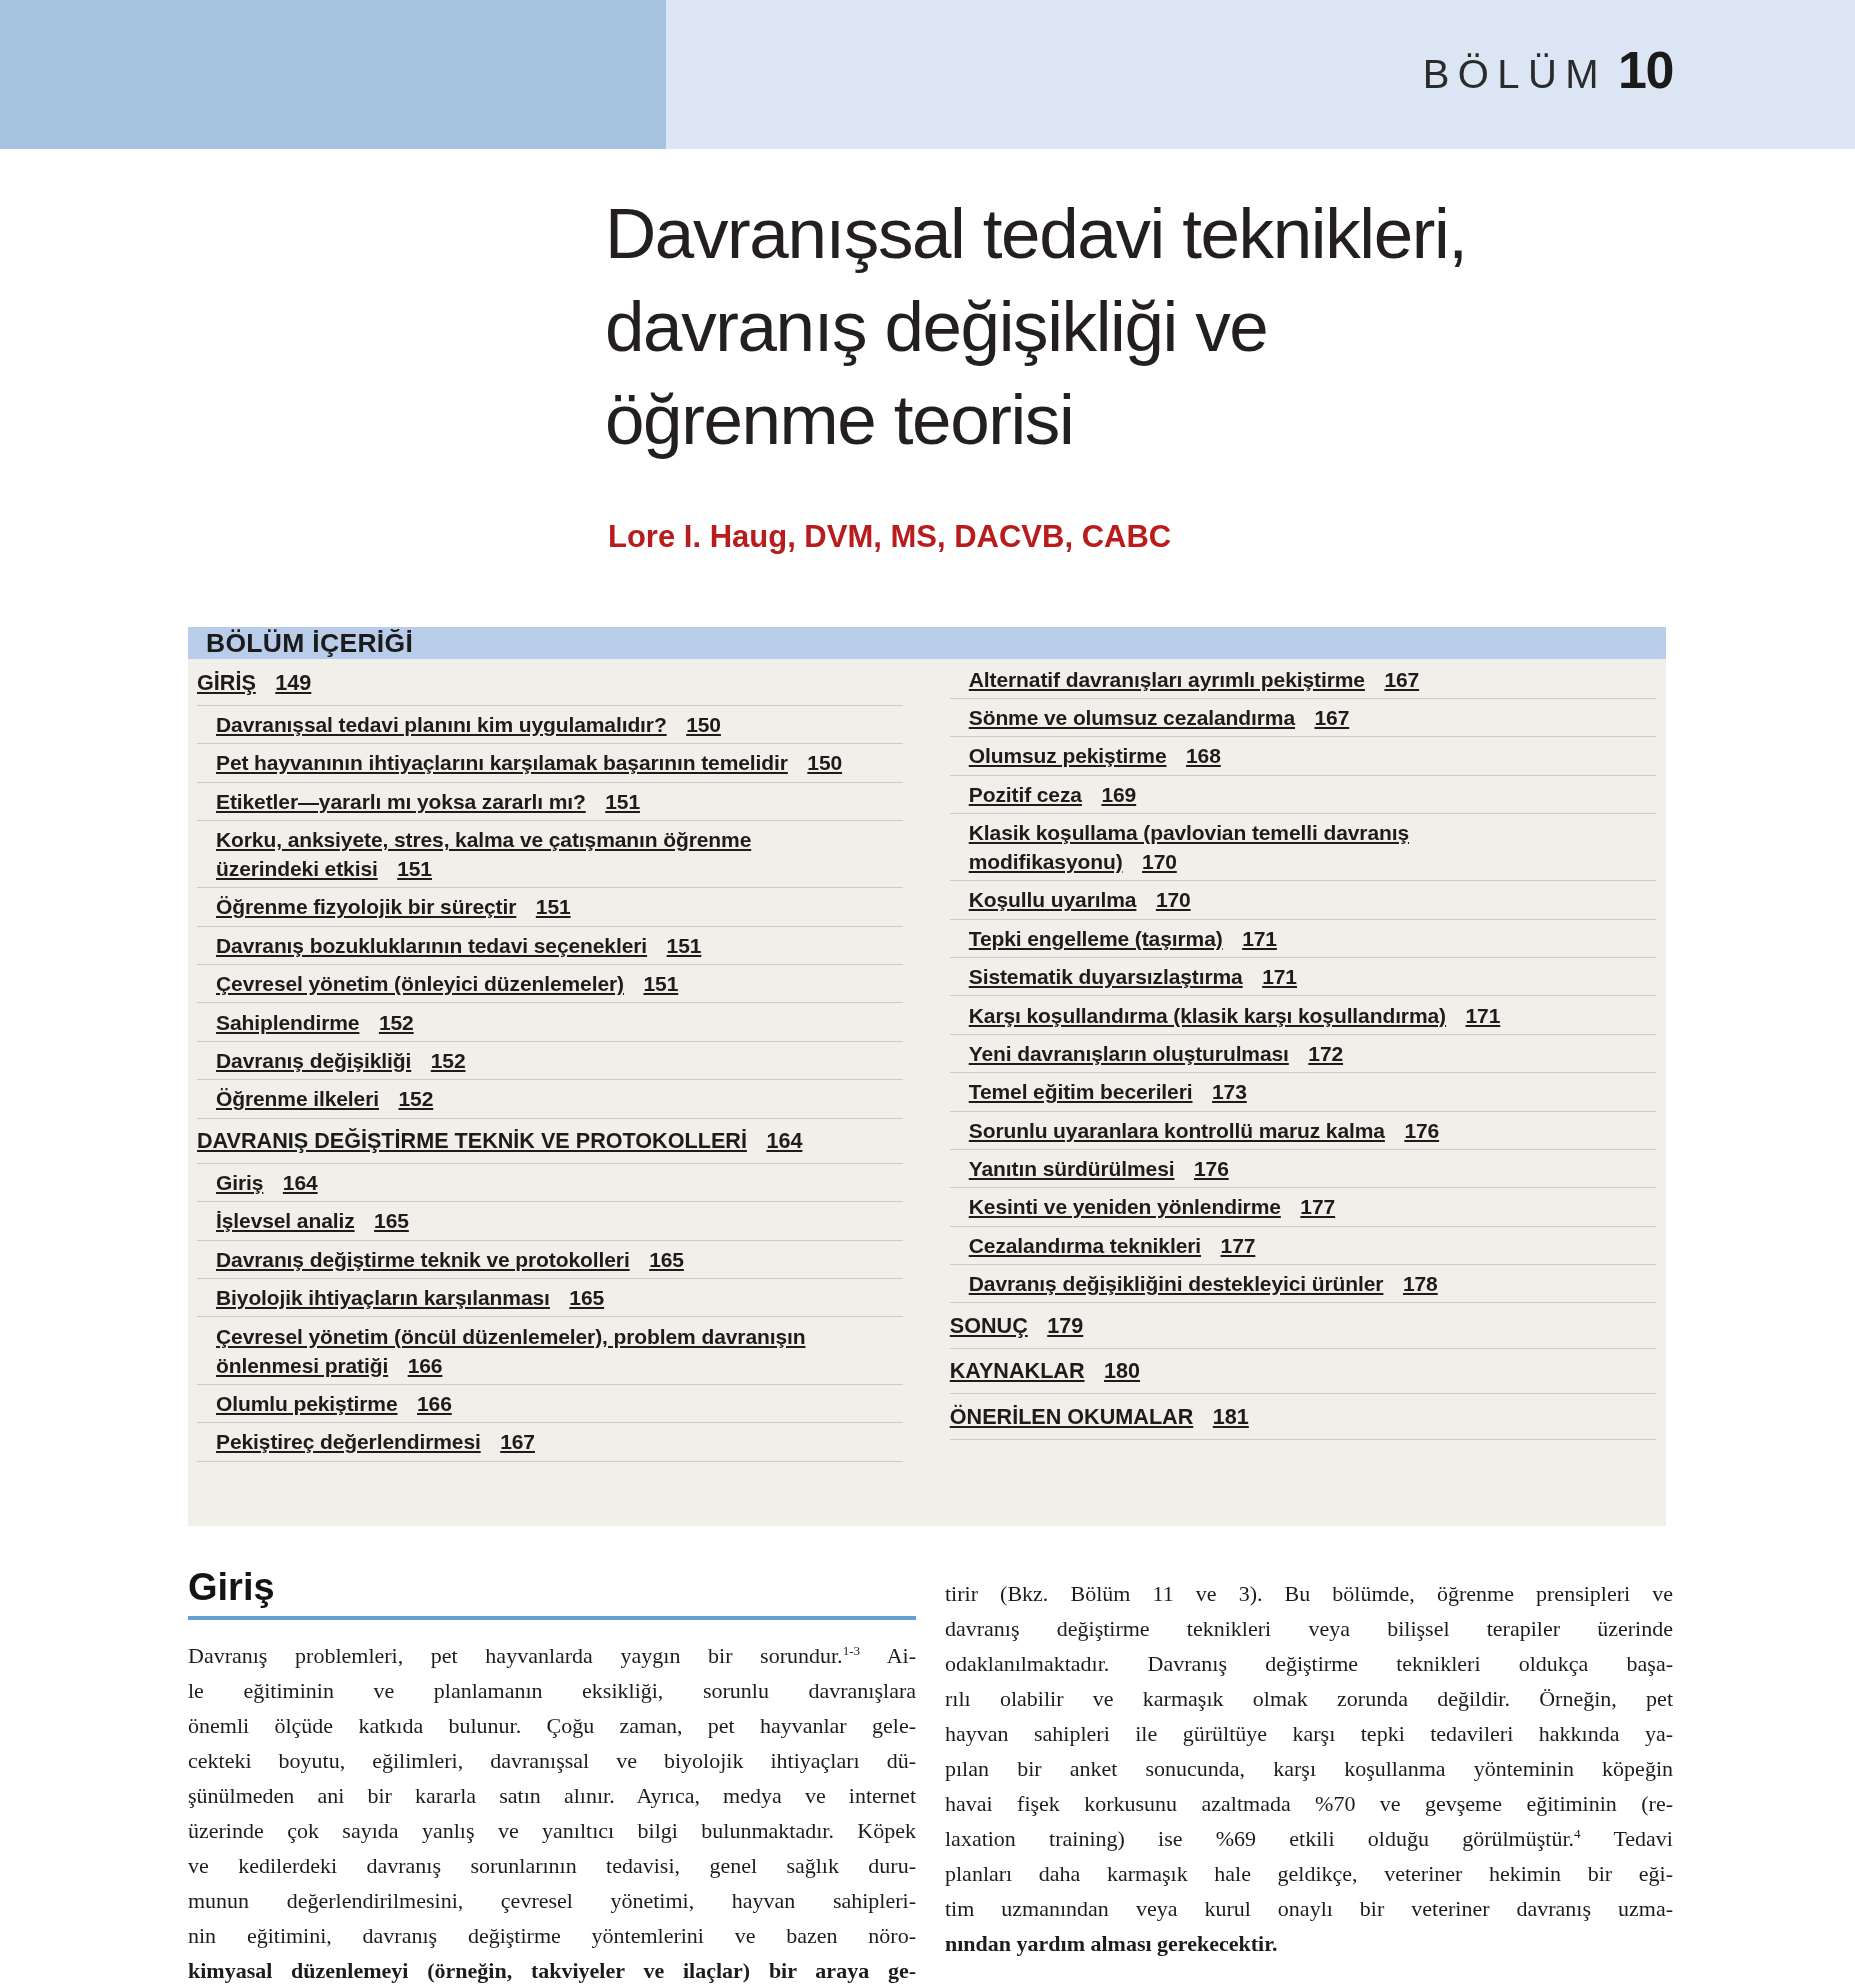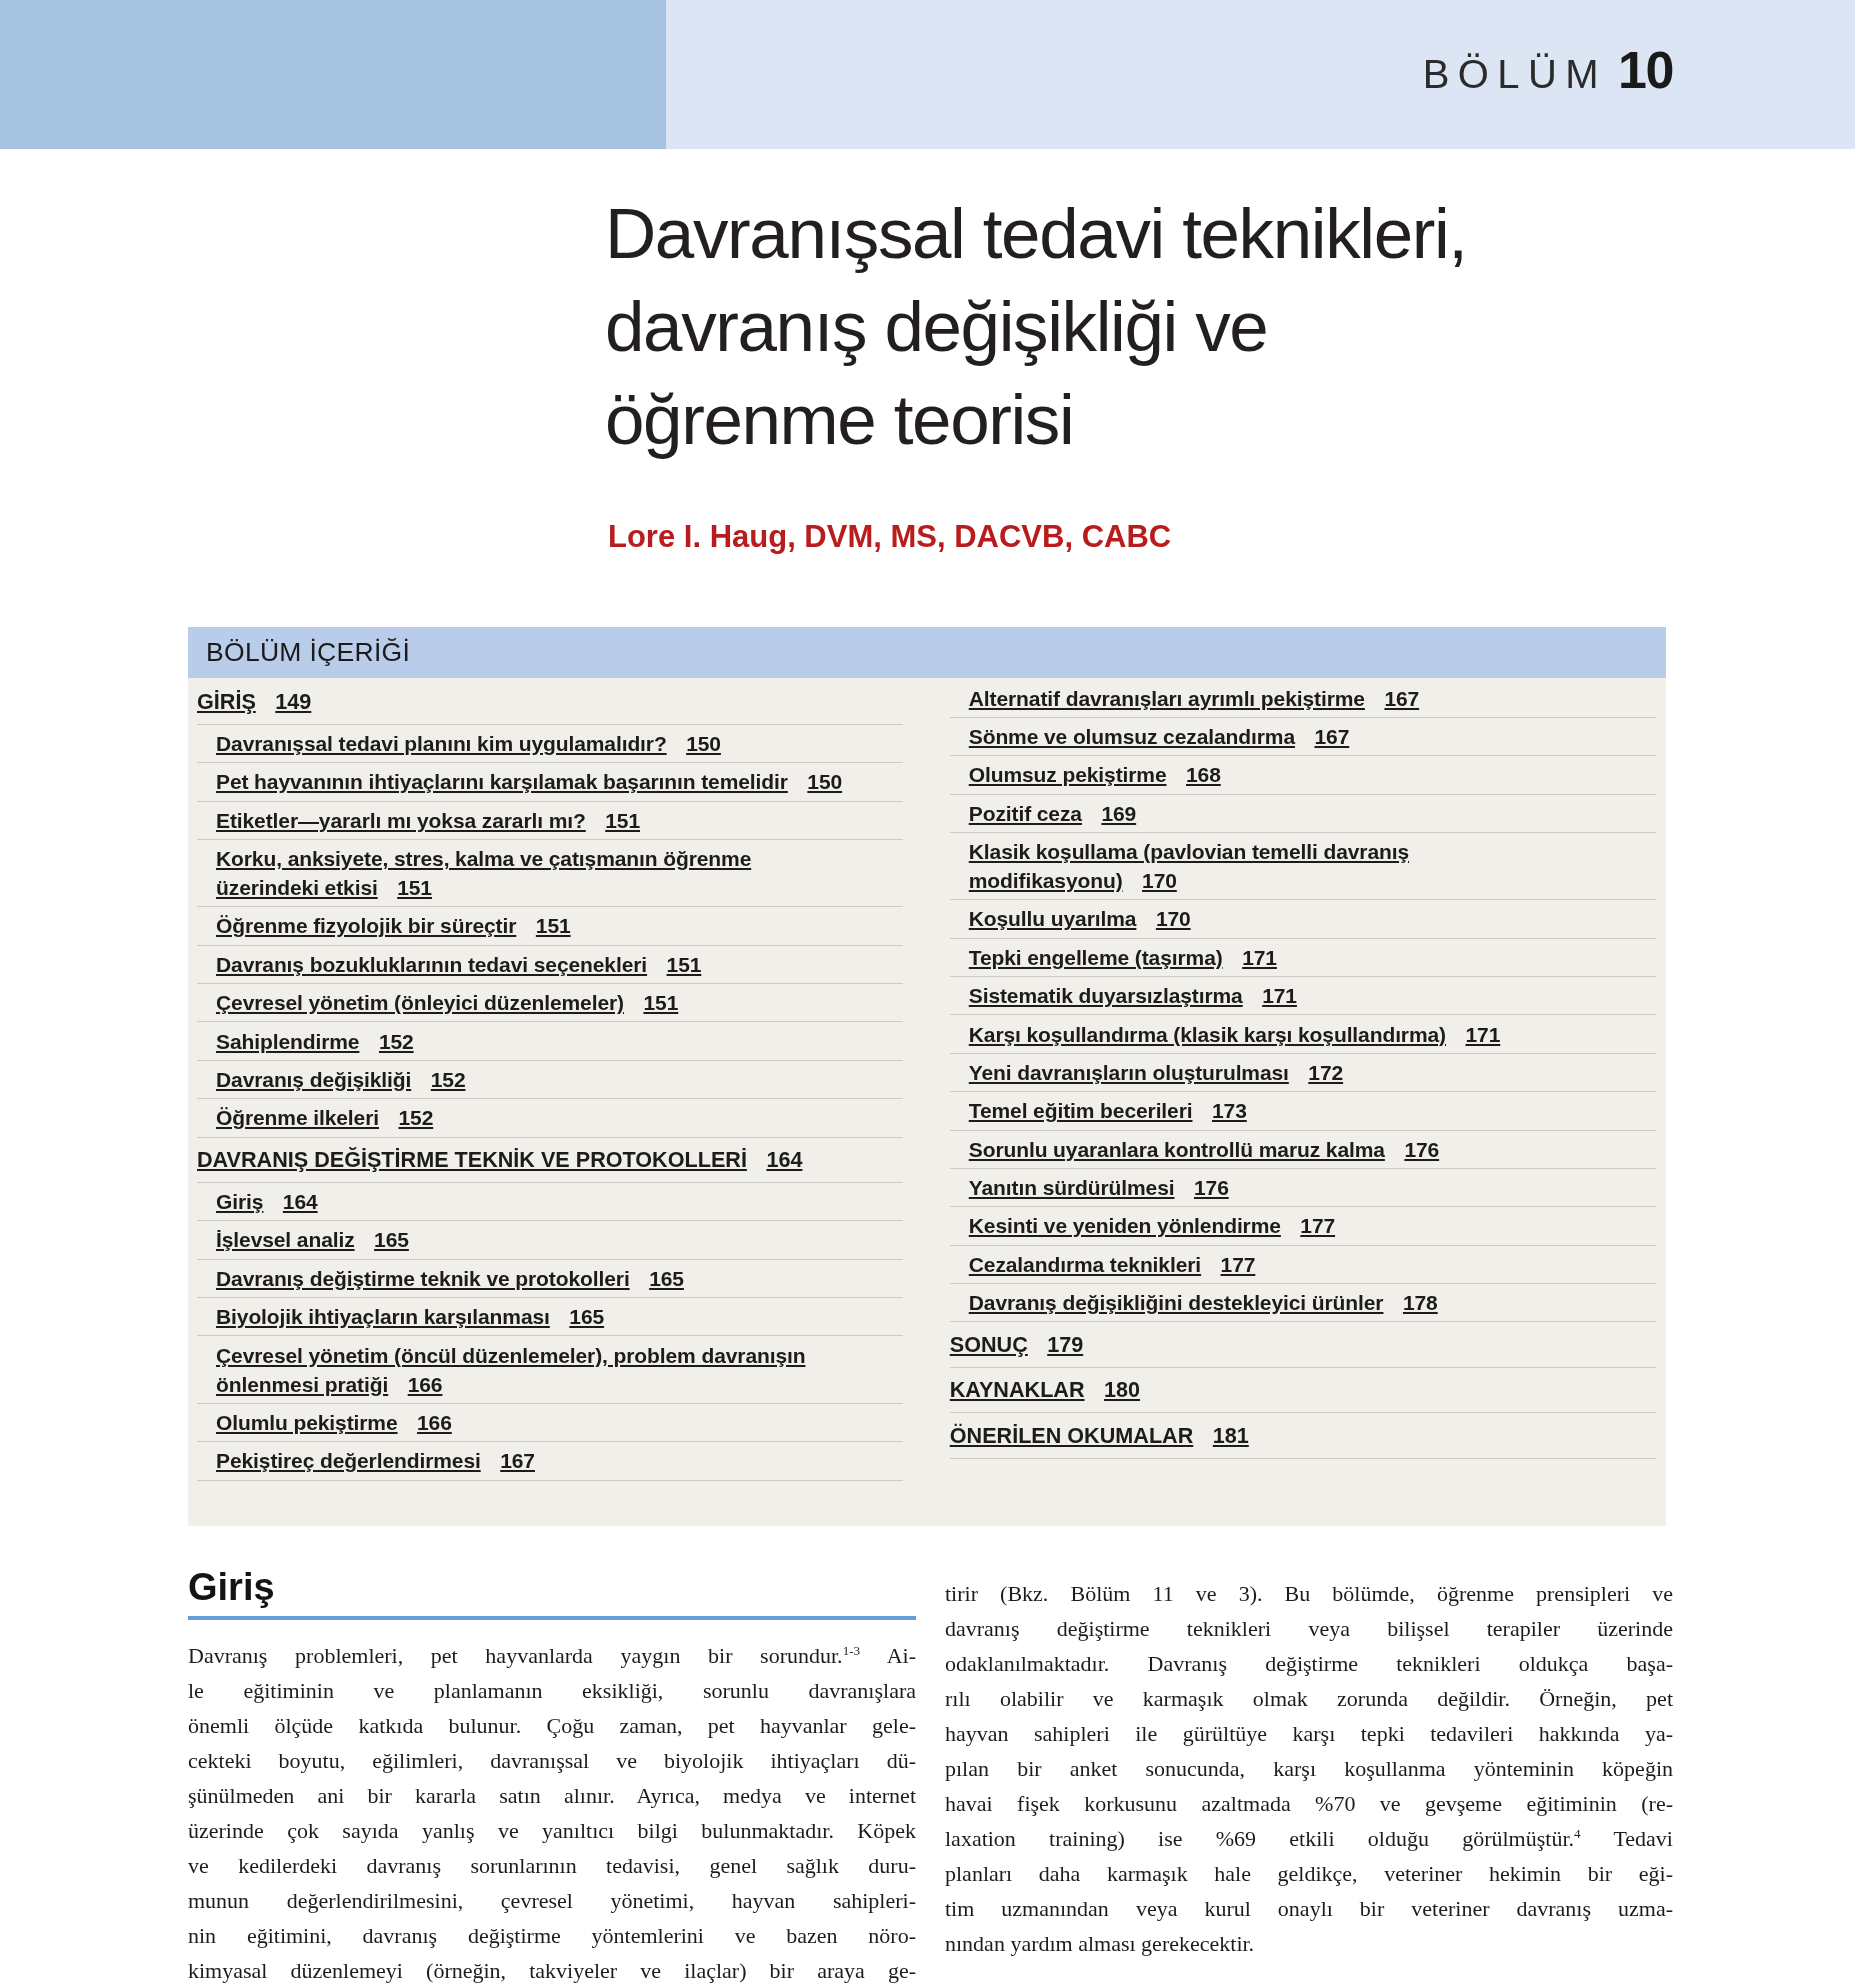--- a/index.html
+++ b/index.html
@@ -38,23 +38,23 @@
   }
   .author-line{
     position:absolute;left:608px;top:519px;
     font-size:31px;font-weight:700;color:#b91c1c;
   }
   .toc-box{
     position:absolute;left:188px;top:627px;width:1478px;height:899px;
     background:var(--toc_body_bg);
   }
   .toc-header{
-    height:51px;background:var(--toc_header_bg);
+    height:32px;background:var(--toc_header_bg);
     display:flex;align-items:center;padding-left:18px;
-    font-size:26.5px;font-weight:400;letter-spacing:0.3px;color:#1b1b1b;
+    font-size:26.5px;font-weight:700;letter-spacing:0.3px;color:#1b1b1b;
   }
   .toc-grid{
     display:grid;grid-template-columns:1fr 1fr;column-gap:47px;
     padding:1.4px 10.5px 0 9px;align-items:start;
   }
   .toc-col{display:block;}
   .toc-row{border-bottom:1.4px solid var(--separator);text-decoration:underline;}
   .toc-row.h1{font-size:21.6px;font-weight:700;padding:7.7px 0;}
   .toc-row.sub{font-size:21px;font-weight:700;padding:4.2px 0 4.2px 19px;letter-spacing:-0.1px;}
   .toc-line{line-height:29px;white-space:nowrap;}
@@ -68,21 +68,21 @@
     background:var(--rule_blue);
   }
   .bodycol{
     position:absolute;width:728px;
     font-family:"Liberation Serif",serif;font-size:22px;line-height:35px;
     color:var(--ink);
   }
   .bodycol.left{left:188px;top:1638px;}
   .bodycol.right{left:945px;top:1576px;}
   .bodycol .tline{text-align:justify;text-align-last:justify;}
-  .bodycol .tline.last{text-align-last:auto;}
+  .bodycol .tline.last{text-align-last:auto;font-weight:bold;}
   .bodycol.force-justify-last .tline.last{text-align-last:justify;}
   sup{font-size:60%;line-height:0;vertical-align:super;letter-spacing:0;}
 </style>
 </head>
 <body>
 
 <div class="band dark"></div>
 <div class="band light"></div>
 
 <div class="chapter-label">

